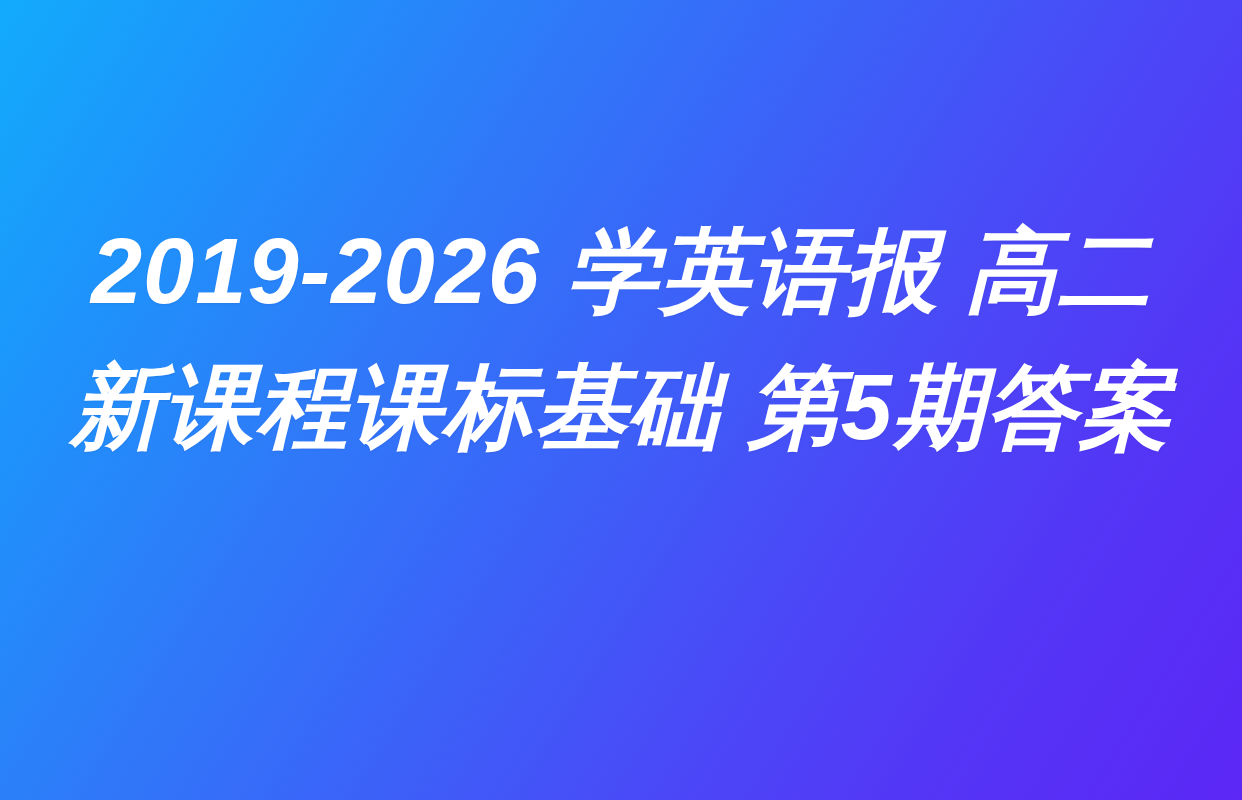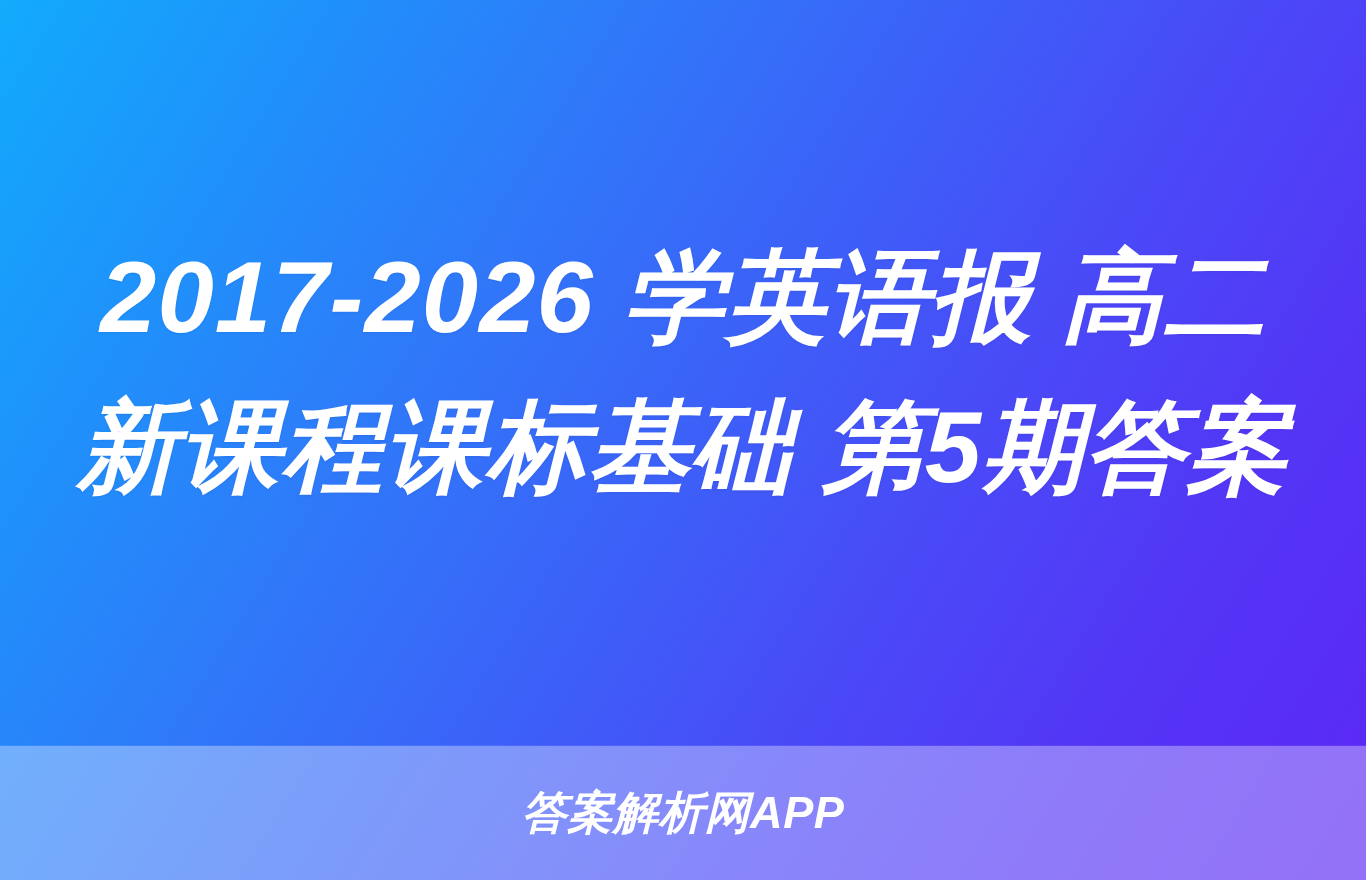--- a/index.html
+++ b/index.html
@@ -76,20 +76,17 @@
     line-height: 1;
     white-space: nowrap;
   }
 </style>
 </head>
 <body>
 
 <div id="card">
 
   <div id="title-area">
-    <h1 id="page-title">2017-2026 学英语报 高二 新课程课标基础 第5期答案</h1>
+    <h1 id="page-title">2019-2026 学英语报 高二 新课程课标基础 第5期答案</h1>
   </div>
 
-  <div id="watermark-band">
-    <span id="watermark-text">答案解析网APP</span>
-  </div>
 
 </div>
 
 </body></html>

